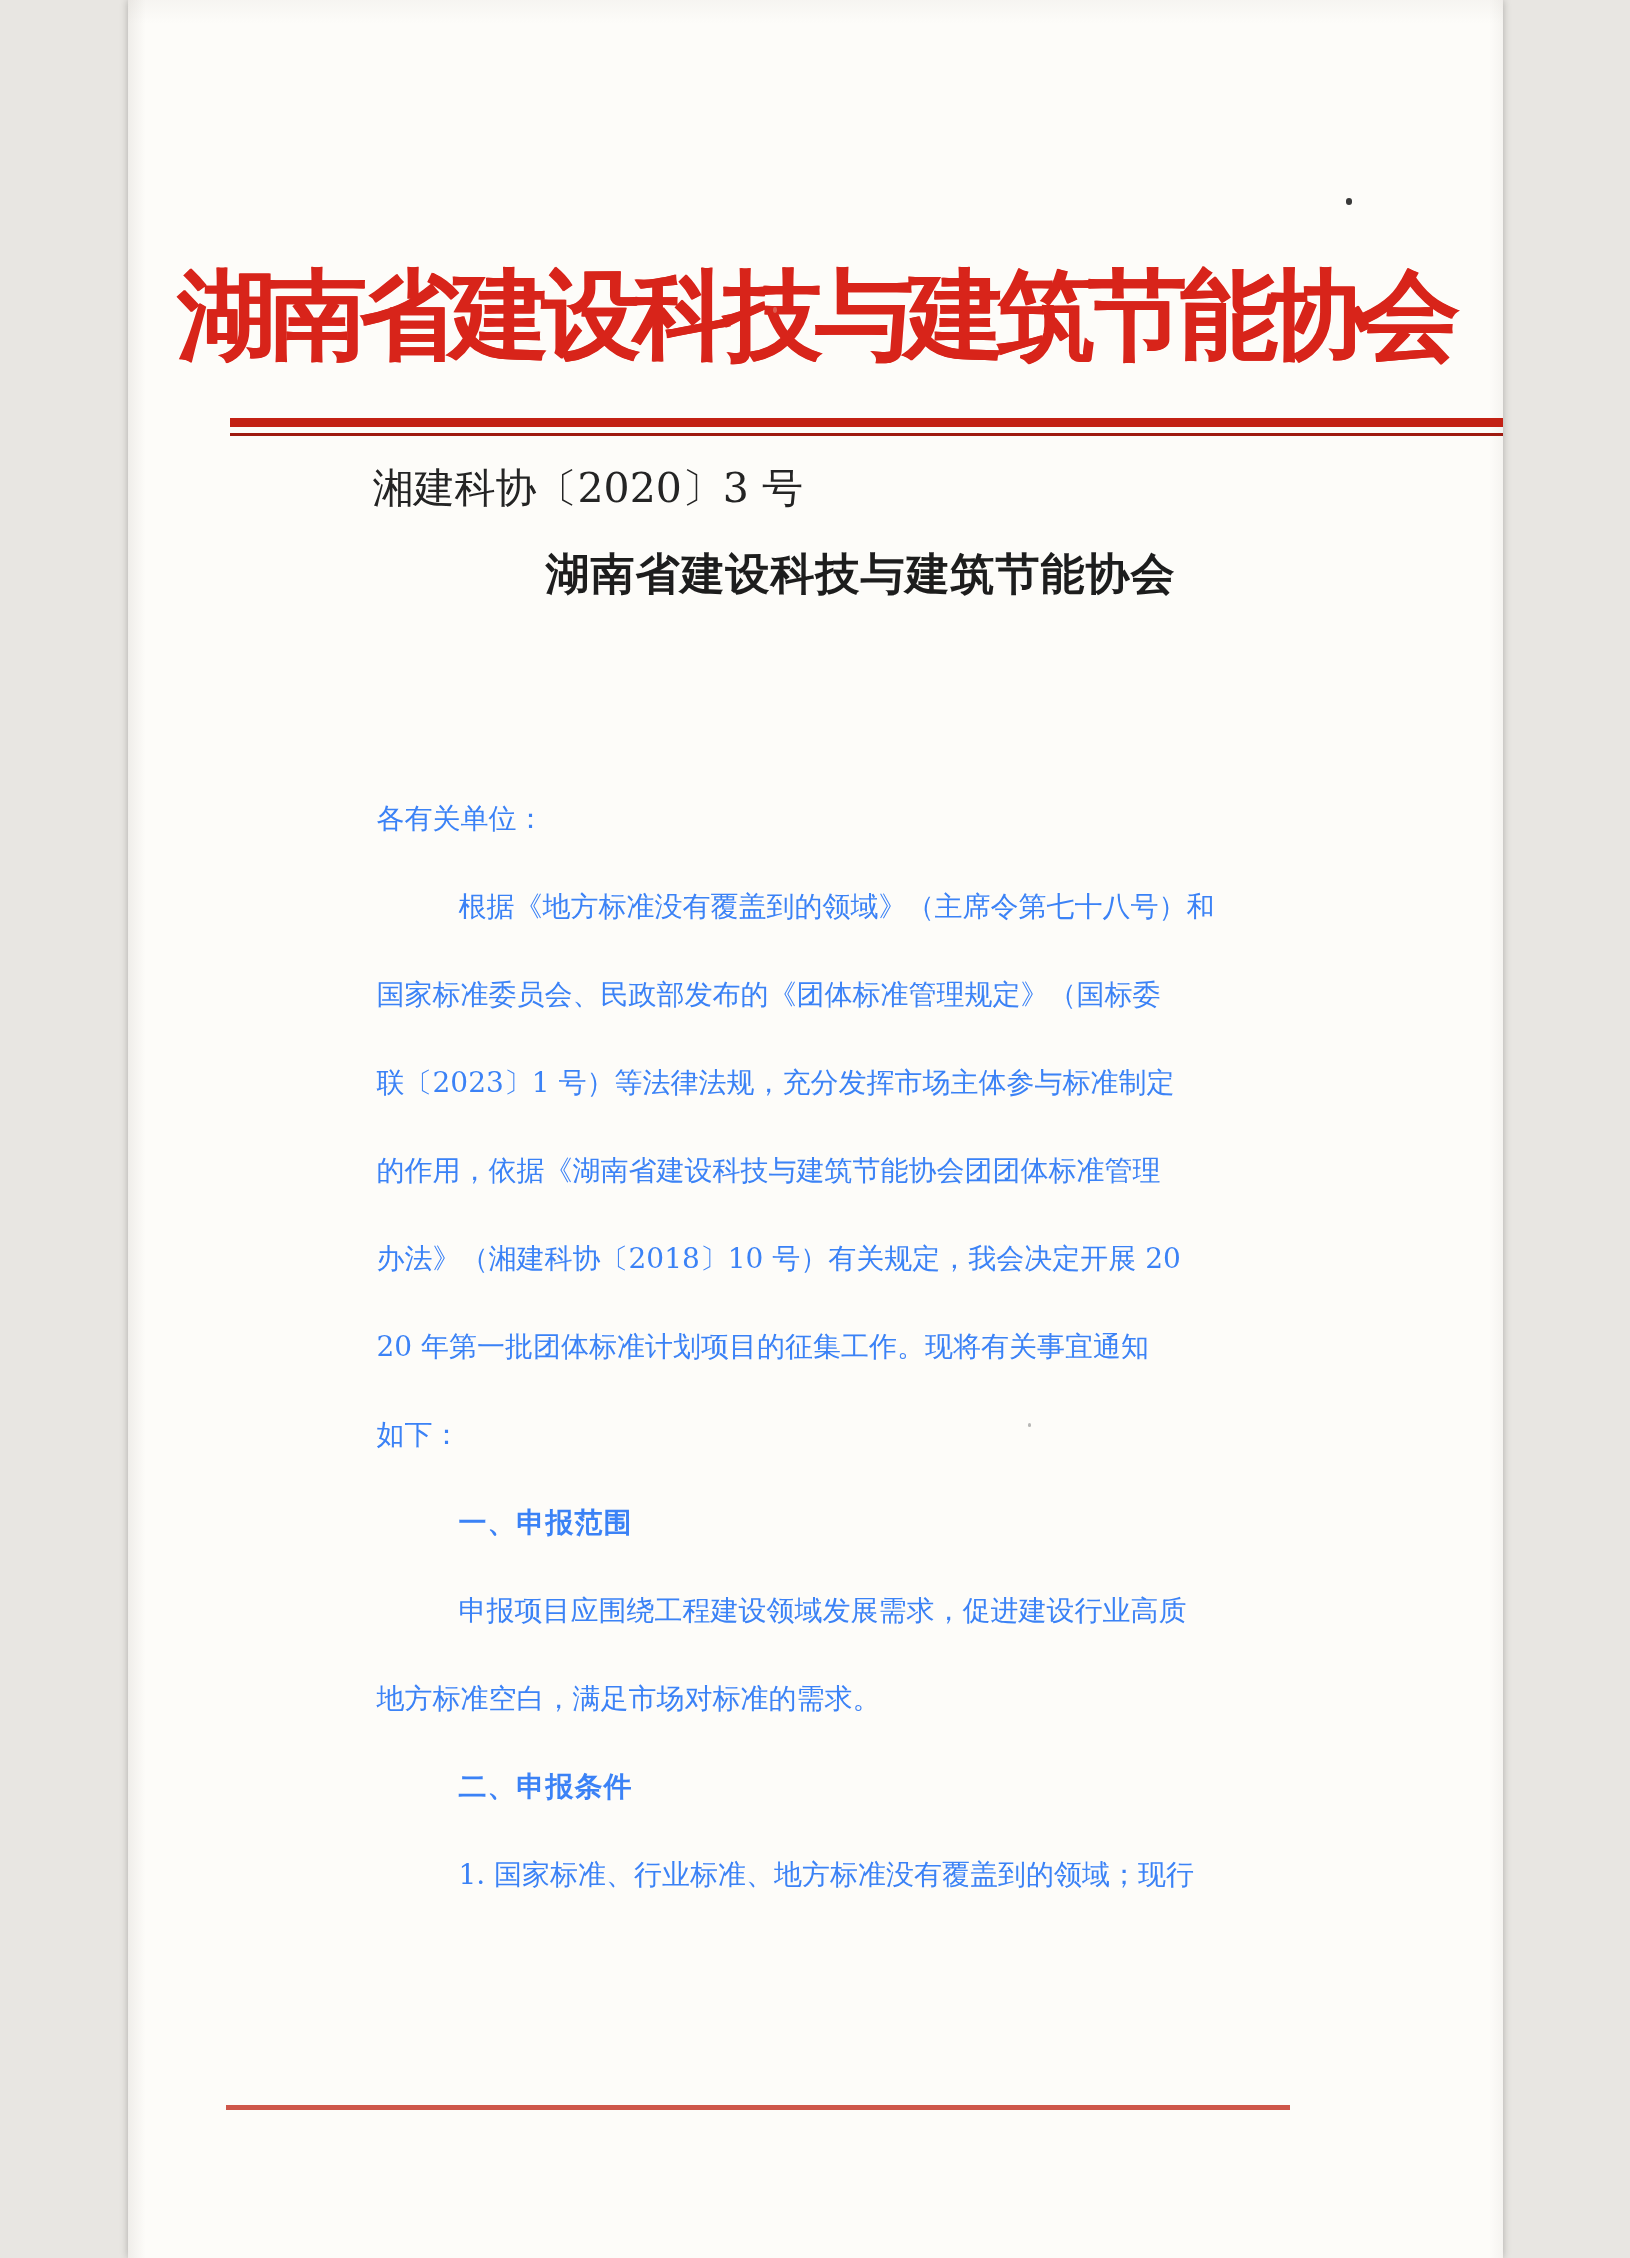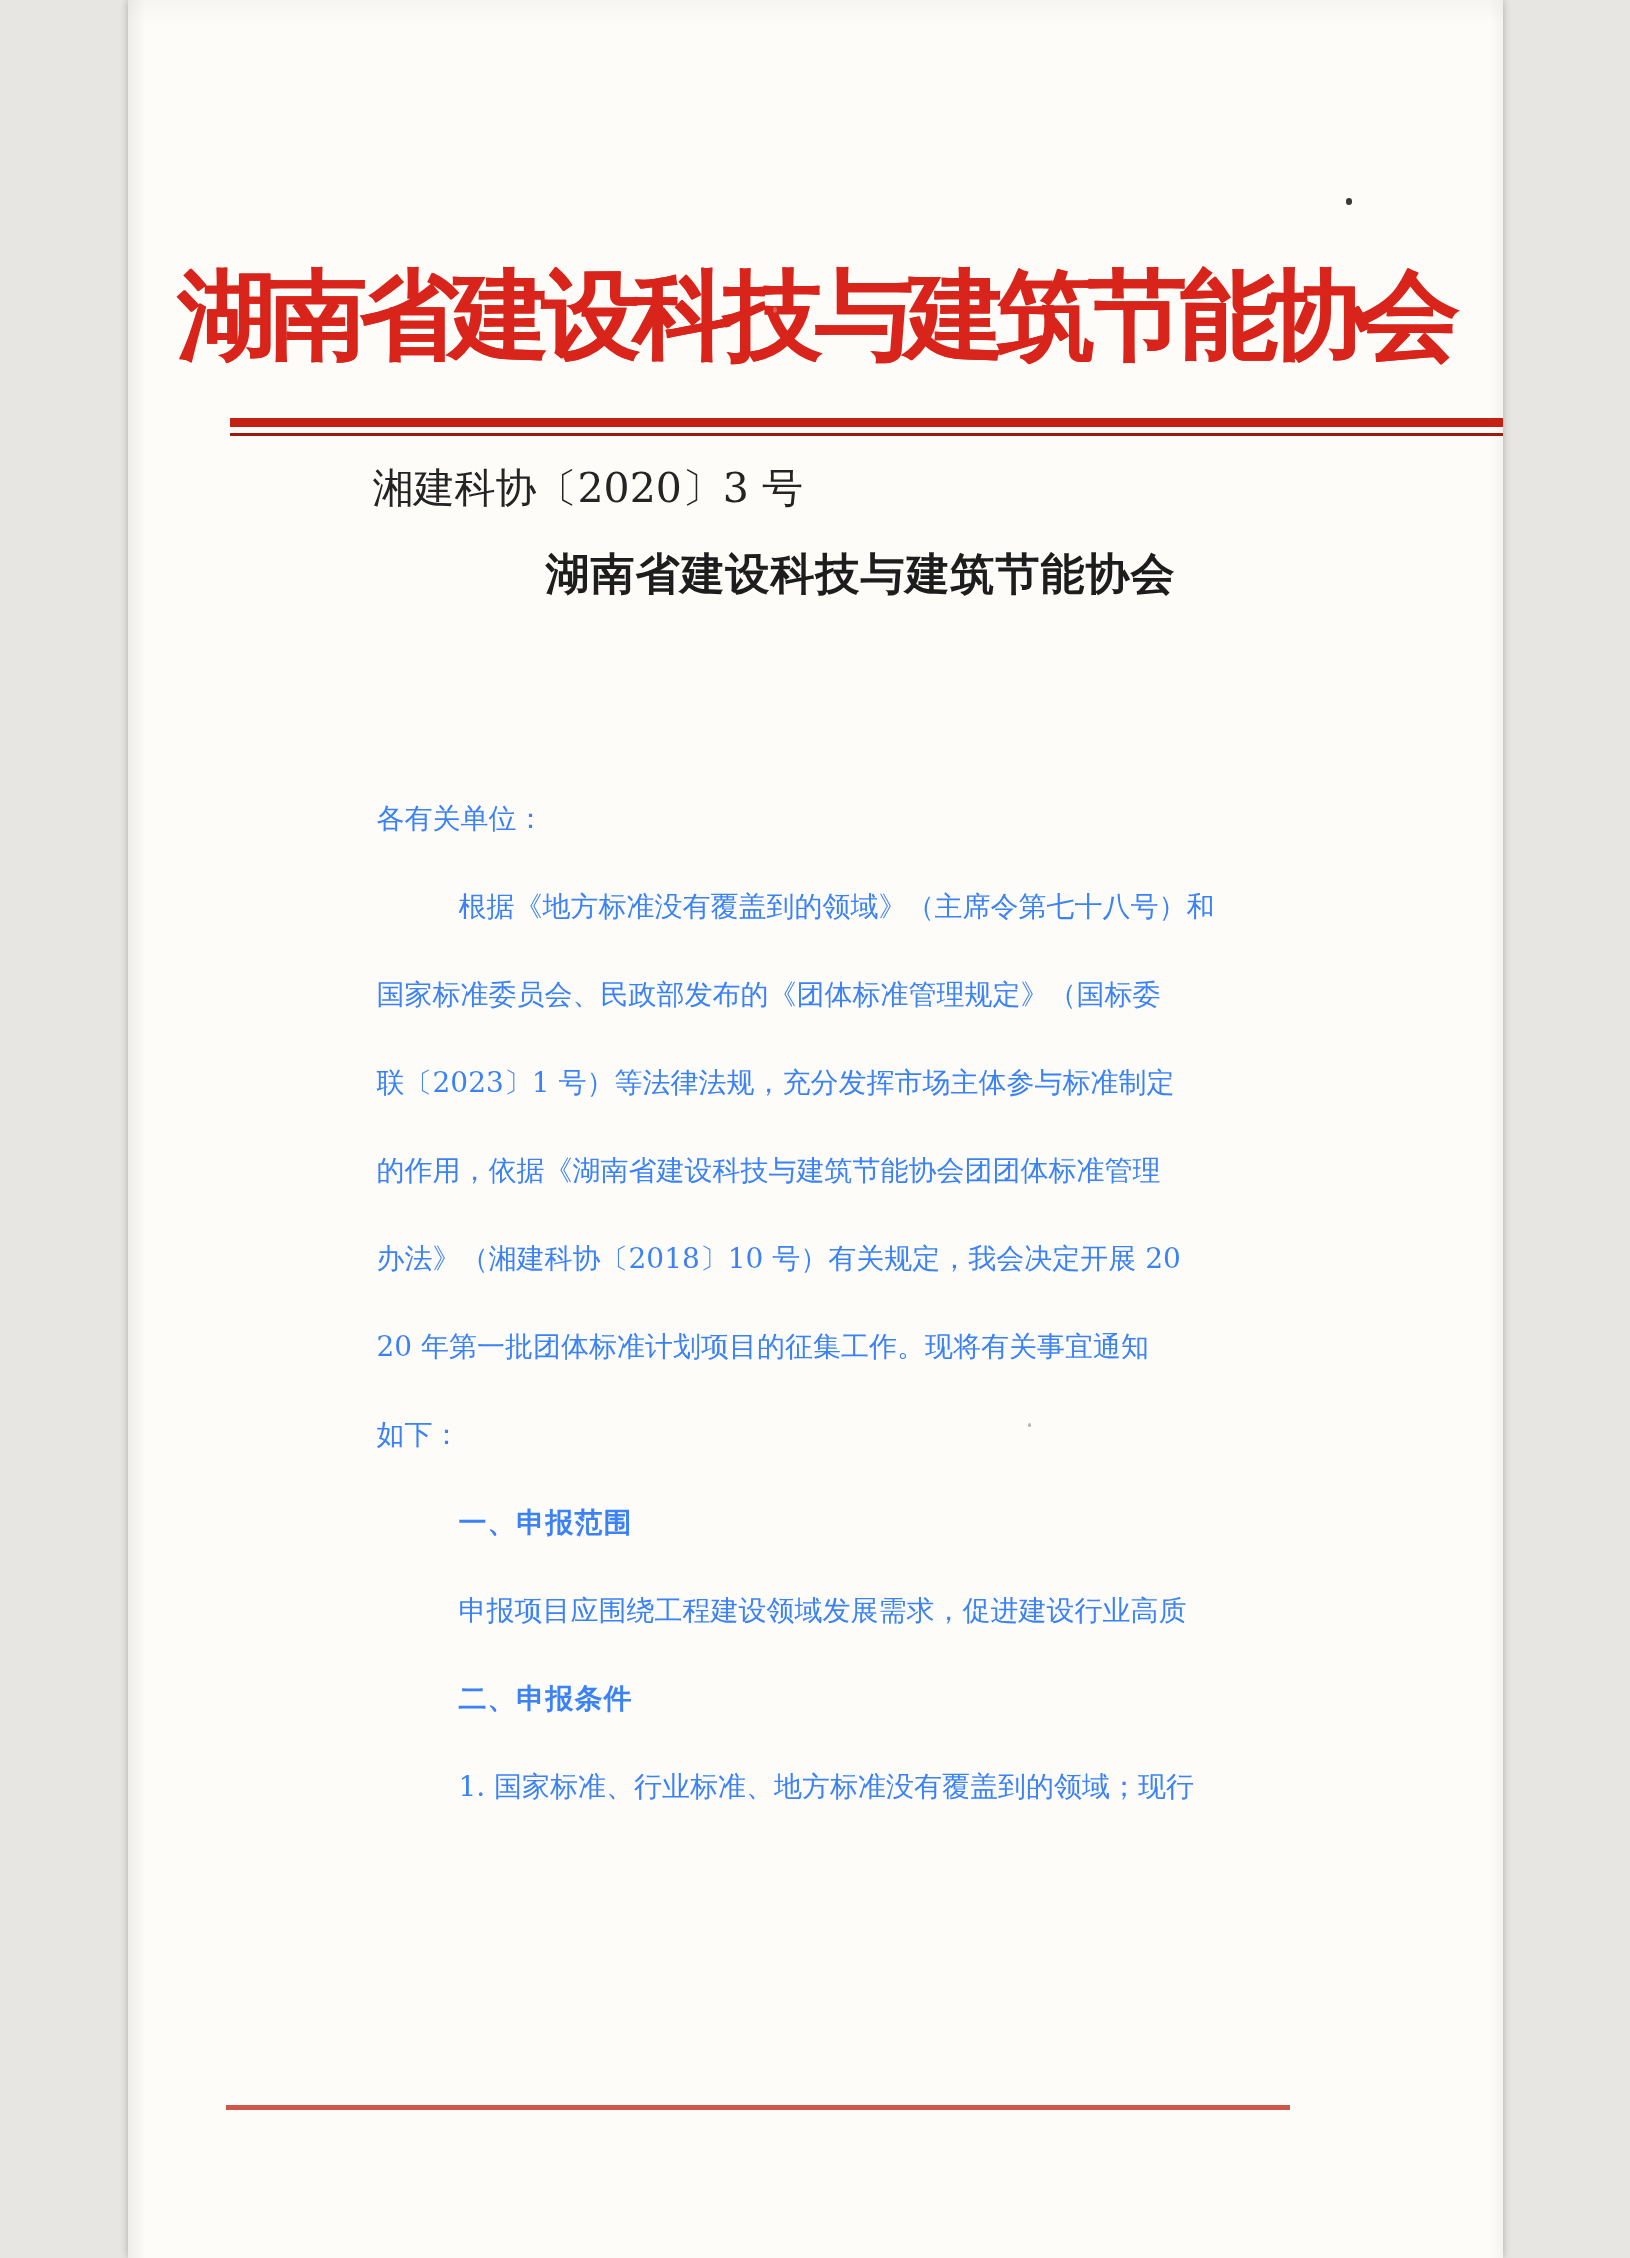--- a/index.html
+++ b/index.html
@@ -122,20 +122,21 @@
     <div class="body-line">各有关单位：</div>
     <div class="body-line indent">根据《地方标准没有覆盖到的领域》（主席令第七十八号）和</div>
     <div class="body-line">国家标准委员会、民政部发布的《团体标准管理规定》（国标委</div>
     <div class="body-line">联〔2023〕1 号）等法律法规，充分发挥市场主体参与标准制定</div>
     <div class="body-line">的作用，依据《湖南省建设科技与建筑节能协会团团体标准管理</div>
     <div class="body-line">办法》（湘建科协〔2018〕10 号）有关规定，我会决定开展 20</div>
     <div class="body-line">20 年第一批团体标准计划项目的征集工作。现将有关事宜通知</div>
     <div class="body-line">如下：</div>
     <div class="body-line indent bold">一、申报范围</div>
     <div class="body-line indent">申报项目应围绕工程建设领域发展需求，促进建设行业高质</div>
+    <div class="body-line">地方标准空白，满足市场对标准的需求。</div>
     <div class="body-line indent bold">二、申报条件</div>
     <div class="body-line indent">1. 国家标准、行业标准、地方标准没有覆盖到的领域；现行</div>
   </div>
 
   <div class="bottom-rule"></div>
 
   <div class="artifact-dot-1"></div>
   <div class="artifact-dot-2"></div>
   <div class="artifact-dot-3"></div>
 

